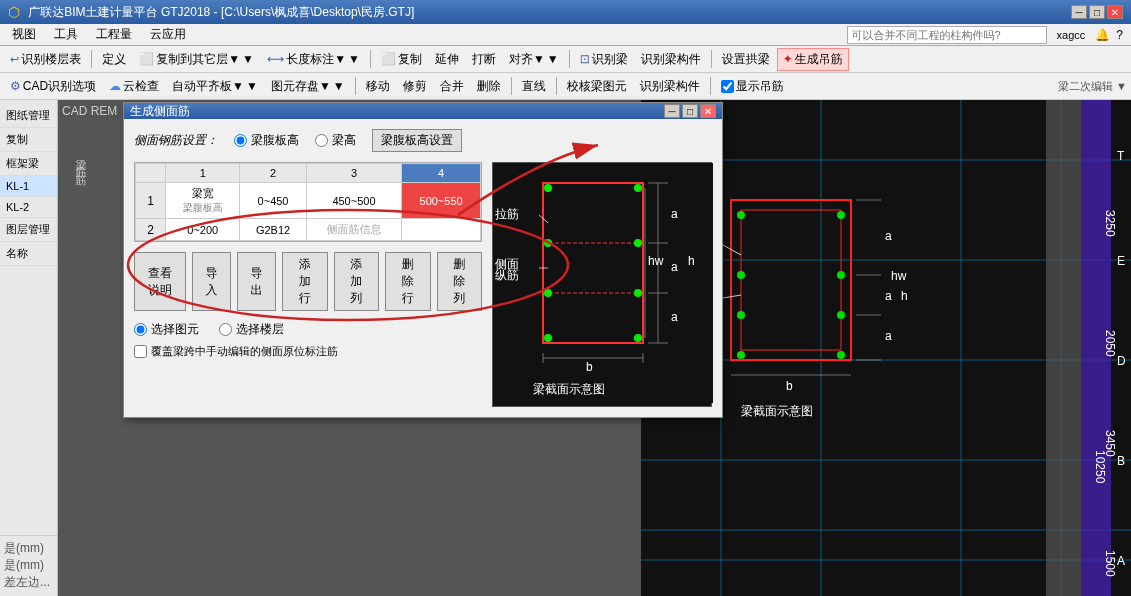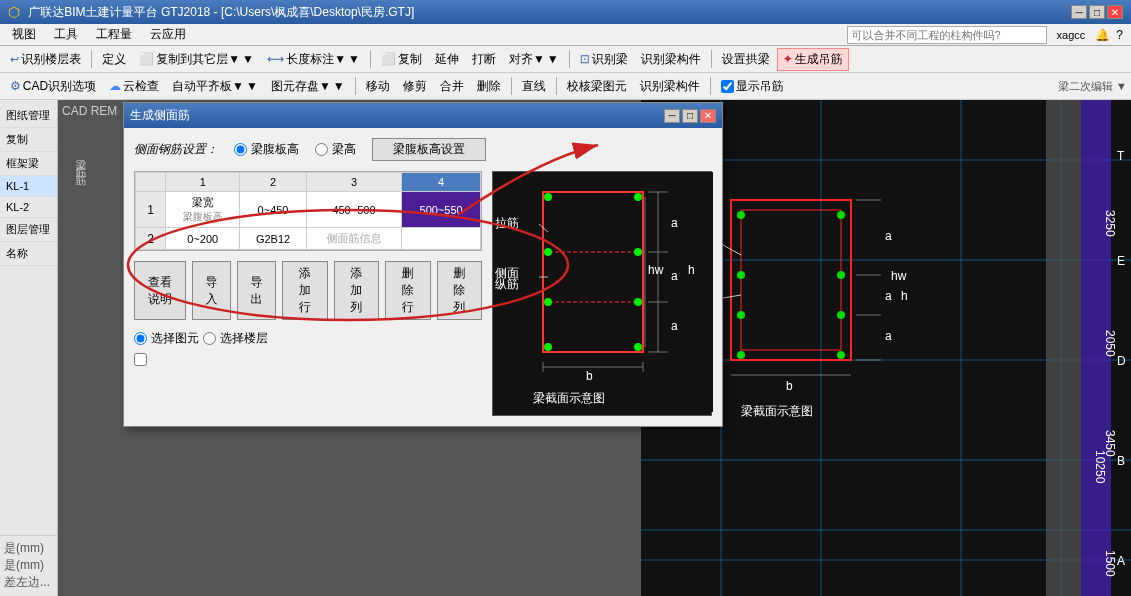--- a/index.html
+++ b/index.html
@@ -62,21 +62,21 @@
       top: 40px;
       left: 10px;
       width: 620px;
       background: #f0f0f0;
       border: 1px solid #888;
       box-shadow: 3px 3px 8px rgba(0,0,0,0.4);
       z-index: 200;
     }
     .dialog-titlebar {
       background: linear-gradient(to bottom, #4a7cbf, #2a5a9f);
-      height: 25px;
+      height: 16px;
       display: flex;
       align-items: center;
       justify-content: space-between;
       padding: 0 6px;
       color: white;
       font-size: 12px;
     }
     .dialog-close-btn {
       width: 16px;
       height: 14px;
@@ -103,21 +103,21 @@
     .radio-label {
       display: flex;
       align-items: center;
       gap: 4px;
       cursor: pointer;
     }
     .radio-label input[type=radio] { cursor: pointer; }
 
     
     .settings-btn {
-      padding: 2px 20px;
+      padding: 2px 8px;
       background: #e0e0e0;
       border: 1px solid #888;
       cursor: pointer;
       font-size: 12px;
     }
 
     
     .table-container {
       border: 1px solid #aaa;
       margin-bottom: 10px;
@@ -132,21 +132,21 @@
     .data-table th, .data-table td {
       border: 1px solid #ccc;
       padding: 3px 6px;
       text-align: center;
     }
     .data-table th {
       background: #e8e8e8;
       font-weight: normal;
     }
     .data-table td.active {
-      background: #4c1d95;
+      background: #ef4444;
       color: white;
       text-align: center;
     }
     .row-header {
       background: #e8e8e8;
       font-weight: normal;
       width: 30px;
     }
 
     
@@ -161,21 +161,21 @@
       border: 1px solid #888;
       cursor: pointer;
       font-size: 12px;
     }
 
     
     .gen-mode {
       margin-top: 4px;
     }
     .gen-mode-title { font-size: 12px; margin-bottom: 6px; }
-    .gen-mode-options { display: flex; gap: 4px; margin-bottom: 6px; }
+    .gen-mode-options { display: flex; gap: 20px; margin-bottom: 6px; }
     .checkbox-row { display: flex; align-items: center; gap: 4px; }
 
     
     .dialog-inner {
       display: flex;
       gap: 10px;
     }
     .dialog-left { flex: 1; }
     .dialog-right {
       width: 230px;
@@ -513,20 +513,21 @@
                   <input type="radio" name="gen_mode" checked="" style="">
                   <span>选择图元</span>
                 </label>
                 <label class="radio-label">
                   <input type="radio" name="gen_mode" style="">
                   <span>选择楼层</span>
                 </label>
               </div>
               <div class="checkbox-row">
                 <input type="checkbox" style="">
+                <span style="font-size:11px;">覆盖梁跨中手动编辑的侧面原位标注筋</span>
               </div>
             </div>
           </div>
 
           <div class="dialog-right" style="width:220px;min-height:240px;background:#111;position:relative;border:1px solid #555;">
             <svg width="220" height="240" viewBox="0 0 220 240">
               <rect width="220" height="240" fill="#111"></rect>
 
               <rect x="50" y="20" width="100" height="160" fill="none" stroke="#ff3333" stroke-width="2"></rect>
 

